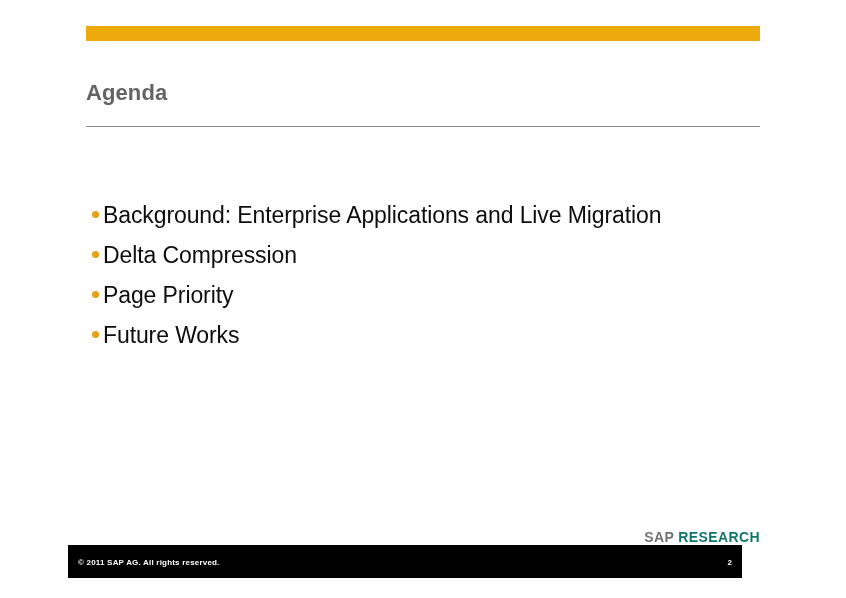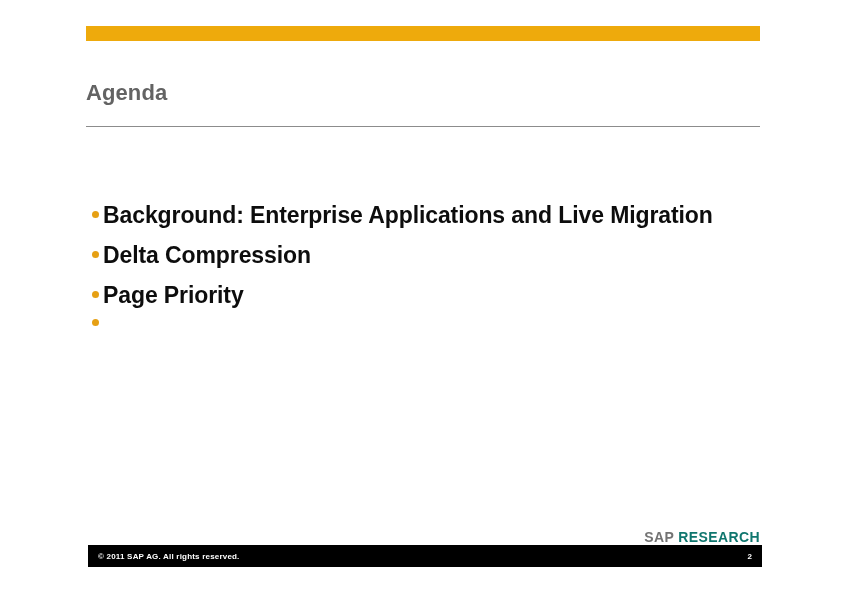--- a/index.html
+++ b/index.html
@@ -80,21 +80,21 @@
     height: 7px;
     border-radius: 50%;
     background: #e6a014;
     flex: 0 0 auto;
     position: relative;
     top: -5px;
     margin-right: 4px;
   }
   .bullet-text {
     font-size: 23px;
-    font-weight: bold;
+    font-weight: normal;
     color: #0d0d0d;
     line-height: 1;
     letter-spacing: -0.1px;
   }
 
   
   .brand {
     position: absolute;
     right: 86px;
     top: 530px;
@@ -103,24 +103,24 @@
     letter-spacing: 0.4px;
     line-height: 1;
     white-space: nowrap;
   }
   .brand-sap   { color: #737373; }
   .brand-research { color: #0f766e; }
 
   
   .footer-bar {
     position: absolute;
-    left: 88px;
+    left: 68px;
     top: 545px;
     width: 674px;
-    height: 22px;
+    height: 33px;
     background: #000000;
   }
   .footer-copyright {
     position: absolute;
     left: 10px;
     top: 50%;
     transform: translateY(-50%);
     font-size: 8px;
     font-weight: bold;
     color: #ffffff;
@@ -157,20 +157,21 @@
     <li class="bullet-item">
       <span class="bullet-dot"></span>
       <span class="bullet-text">Delta Compression</span>
     </li>
     <li class="bullet-item">
       <span class="bullet-dot"></span>
       <span class="bullet-text">Page Priority</span>
     </li>
     <li class="bullet-item">
       <span class="bullet-dot"></span>
+      <span class="bullet-text">Future Works</span>
     </li>
   </ul>
 
   <div class="brand">
     <span class="brand-sap">SAP</span>
     <span class="brand-research">RESEARCH</span>
   </div>
 
   <div class="footer-bar">
     <span class="footer-copyright">©  2011 SAP AG. All rights reserved.</span>

